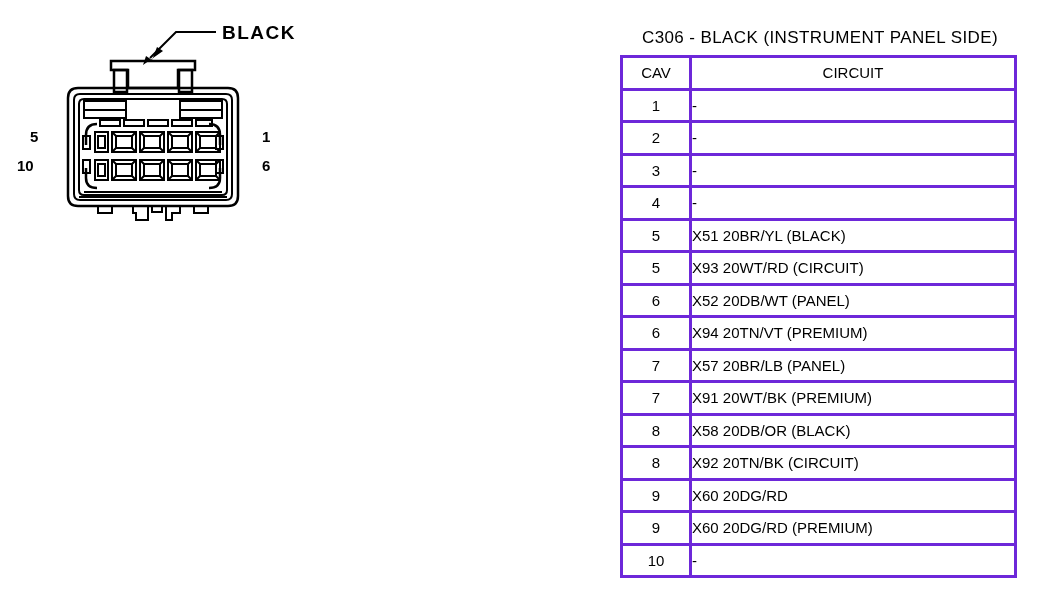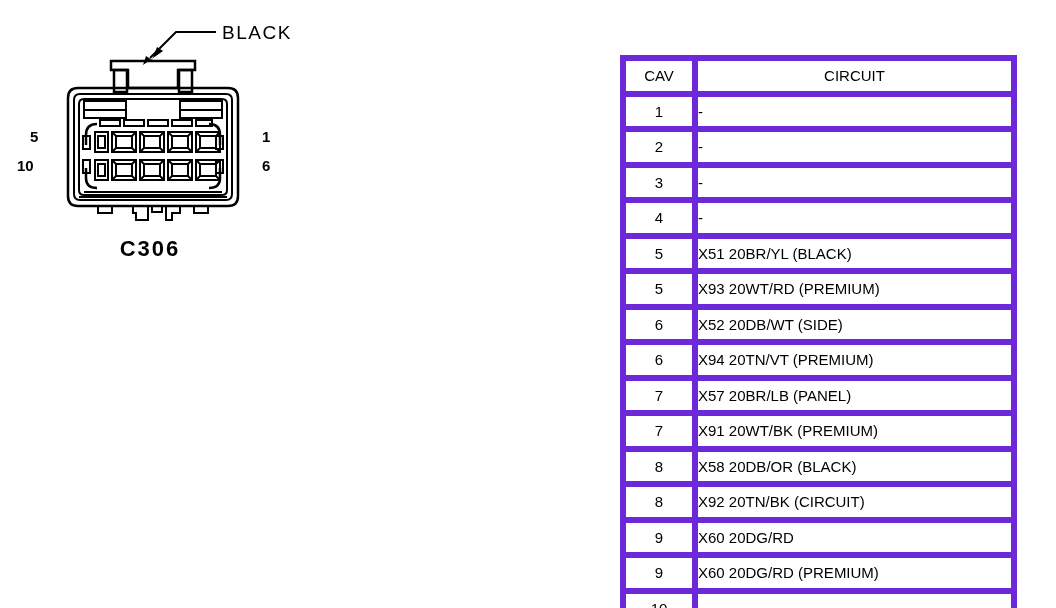--- a/index.html
+++ b/index.html
@@ -3,41 +3,41 @@
 <meta charset="utf-8">
 <style>
   html,body{margin:0;padding:0;background:#fff;}
   body{width:1056px;height:608px;position:relative;overflow:hidden;
        font-family:"Liberation Sans","DejaVu Sans",sans-serif;color:#000;}
 
   
   #connector-panel{position:absolute;left:0;top:0;width:600px;height:608px;}
   #connector-svg{position:absolute;left:0;top:0;}
 
-  .blk-label{position:absolute;font-size:19px;font-weight:normal;letter-spacing:1.5px;
+  .blk-label{position:absolute;font-size:19px;font-weight:bold;letter-spacing:1.5px;
              white-space:nowrap;}
   #black-callout-label{left:222px;top:22px;}
 
   .pin-num{position:absolute;font-size:15px;font-weight:bold;}
   #pin-label-5 {left:30px; top:128px;}
   #pin-label-10{left:17px; top:157px;}
   #pin-label-1 {left:262px;top:128px;}
   #pin-label-6 {left:262px;top:157px;}
 
   #connector-name{position:absolute;left:0;top:236px;width:300px;text-align:center;
                   font-size:22px;font-weight:bold;letter-spacing:2px;}
 
   
   #table-panel{position:absolute;left:600px;top:0;width:456px;height:608px;}
   #table-title{position:absolute;left:0;top:28px;width:440px;text-align:center;
                font-size:17px;letter-spacing:0.4px;white-space:nowrap;}
 
   #cav-table{position:absolute;left:20px;top:55px;width:397px;
              border-collapse:collapse;table-layout:fixed;}
-  #cav-table td,#cav-table th{border:6px solid #6d28d9;height:29.5px;padding:0;
+  #cav-table td,#cav-table th{border:3px solid #6d28d9;height:29.5px;padding:0;
              font-size:15px;font-weight:normal;margin-left:17px;}
   #cav-table th{font-weight:normal;}
   .col-cav{width:66px;text-align:center;}
   .col-circuit{text-align:left;padding-left:8px;}
   #cav-table thead th{text-align:center;}
   #cav-table thead .col-circuit{text-align:center;padding-left:0;}
 </style>
 </head>
 <body>
 
@@ -163,24 +163,24 @@
     </g>
   </svg>
 
   <span class="blk-label" id="black-callout-label">BLACK</span>
 
   <span class="pin-num" id="pin-label-5">5</span>
   <span class="pin-num" id="pin-label-10">10</span>
   <span class="pin-num" id="pin-label-1">1</span>
   <span class="pin-num" id="pin-label-6">6</span>
 
-  <span id="connector-name">C306</span>
 </div>
 
 <div id="table-panel">
+  <div id="table-title">C306 - BLACK (INSTRUMENT PANEL SIDE)</div>
 
   <table id="cav-table">
     <thead>
       <tr>
         <th class="col-cav">CAV</th>
         <th class="col-circuit">CIRCUIT</th>
       </tr>
     </thead>
     <tbody id="cav-tbody">
         <tr>
@@ -198,25 +198,25 @@
         <tr>
           <td class="col-cav">4</td>
           <td class="col-circuit">-</td>
         </tr>
         <tr>
           <td class="col-cav">5</td>
           <td class="col-circuit">X51  20BR/YL  (BLACK)</td>
         </tr>
         <tr>
           <td class="col-cav">5</td>
-          <td class="col-circuit">X93  20WT/RD  (PREMIUM)</td>
+          <td class="col-circuit">X93  20WT/RD  (CIRCUIT)</td>
         </tr>
         <tr>
           <td class="col-cav">6</td>
-          <td class="col-circuit">X52  20DB/WT  (SIDE)</td>
+          <td class="col-circuit">X52  20DB/WT  (PANEL)</td>
         </tr>
         <tr>
           <td class="col-cav">6</td>
           <td class="col-circuit">X94  20TN/VT  (PREMIUM)</td>
         </tr>
         <tr>
           <td class="col-cav">7</td>
           <td class="col-circuit">X57  20BR/LB  (PANEL)</td>
         </tr>
         <tr>

